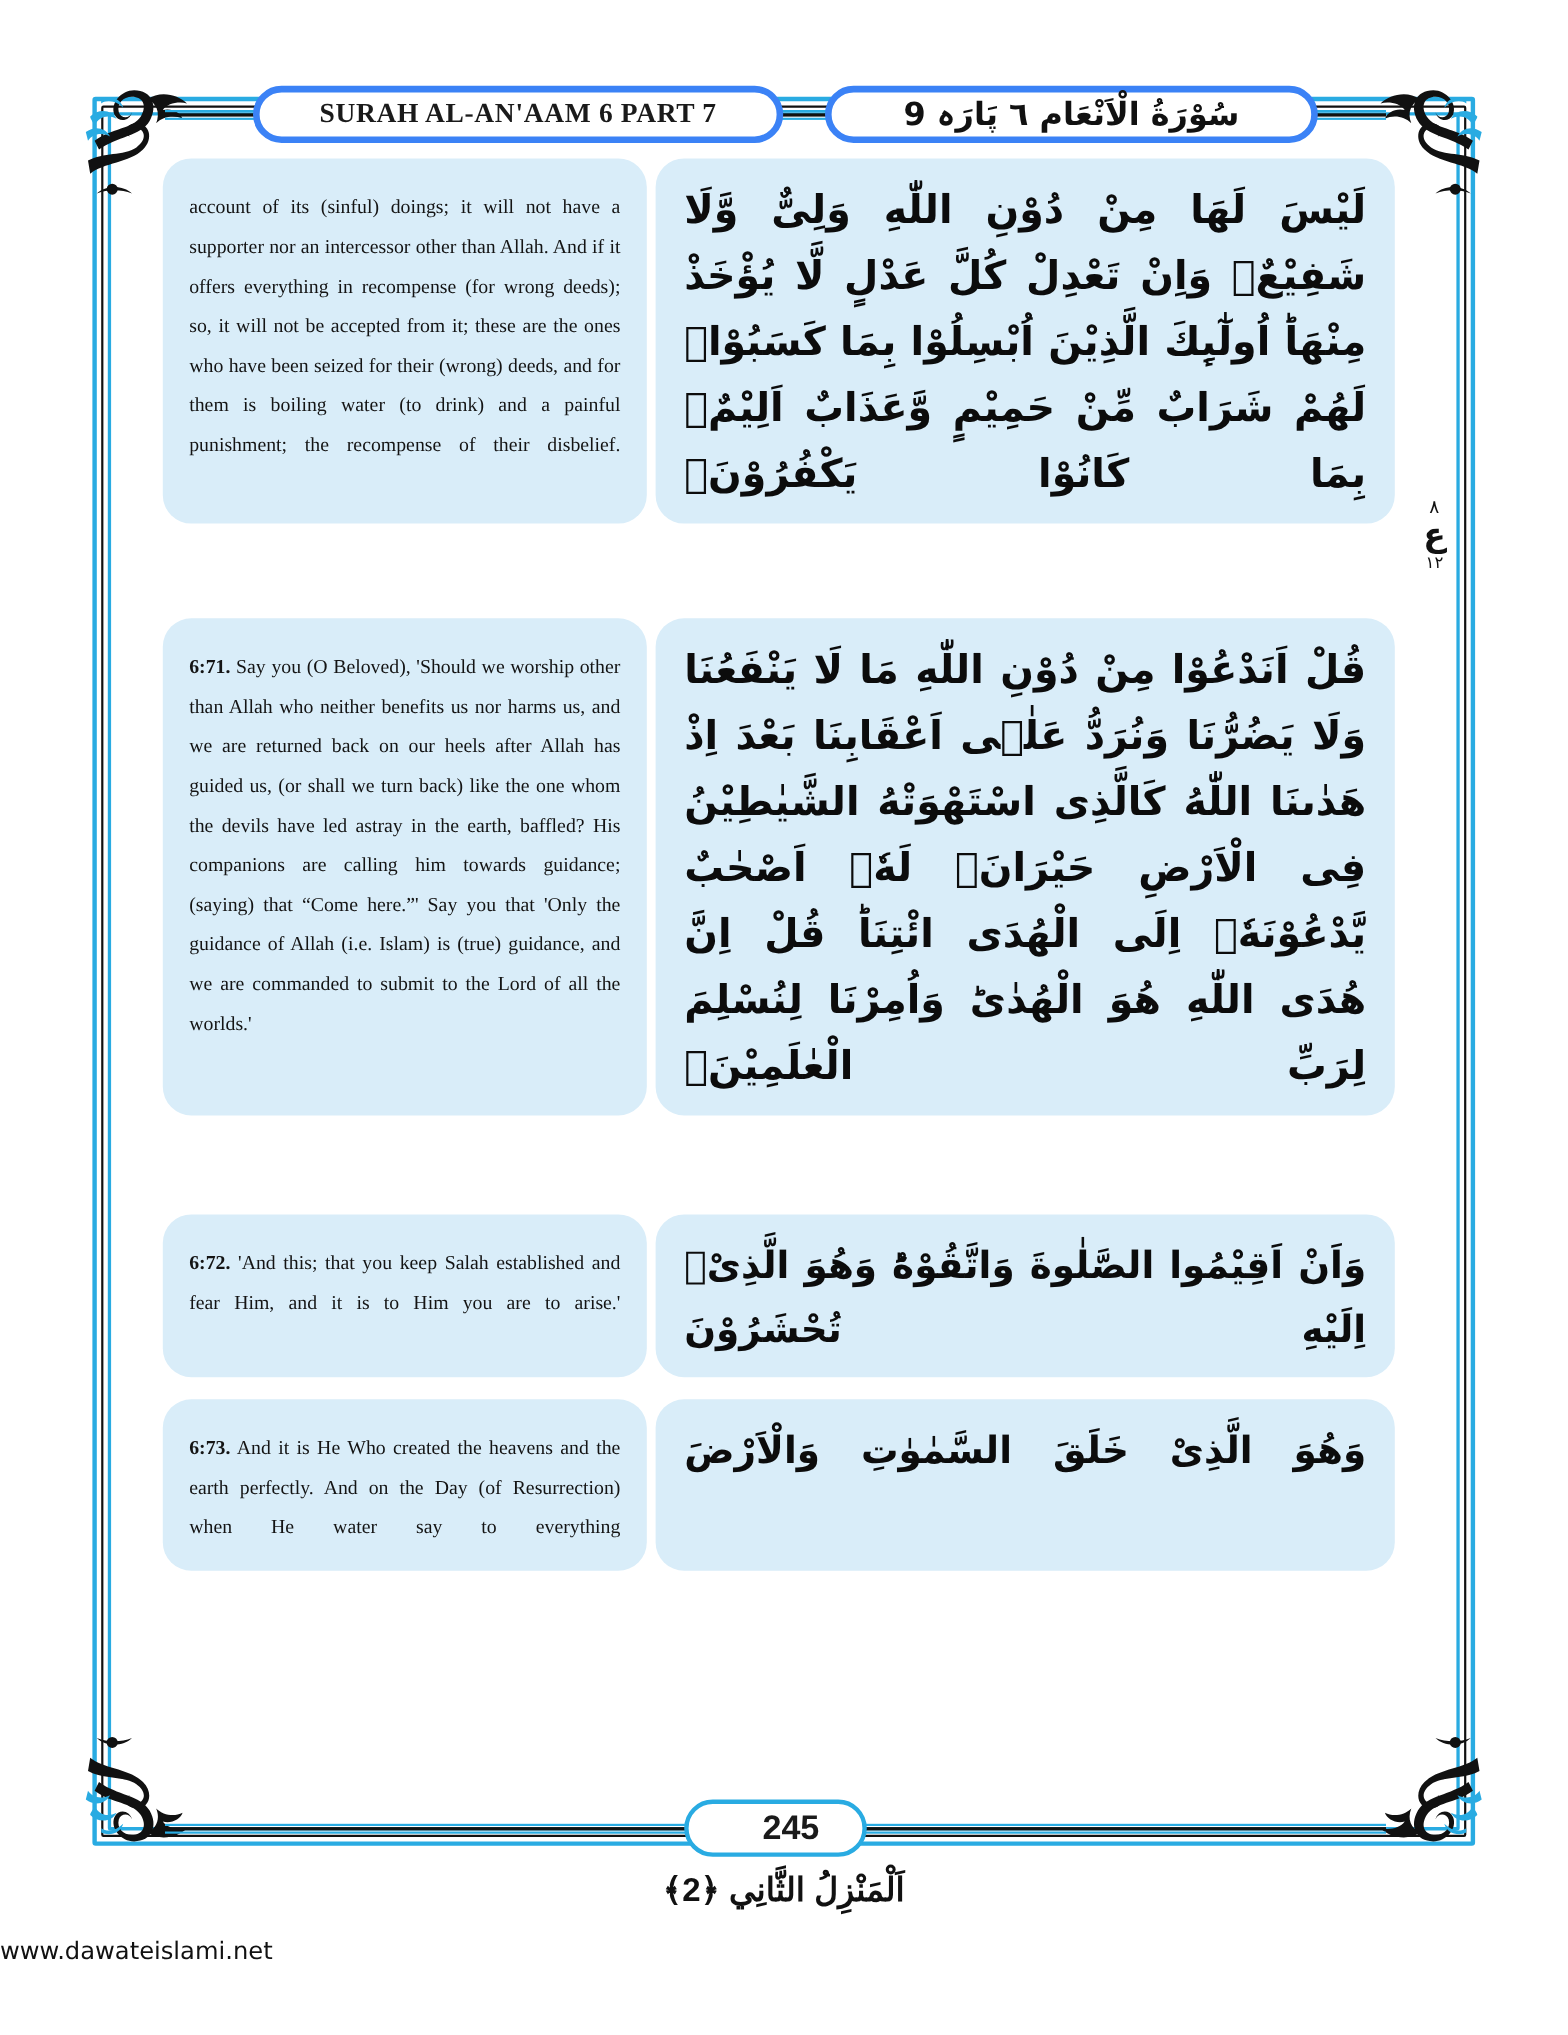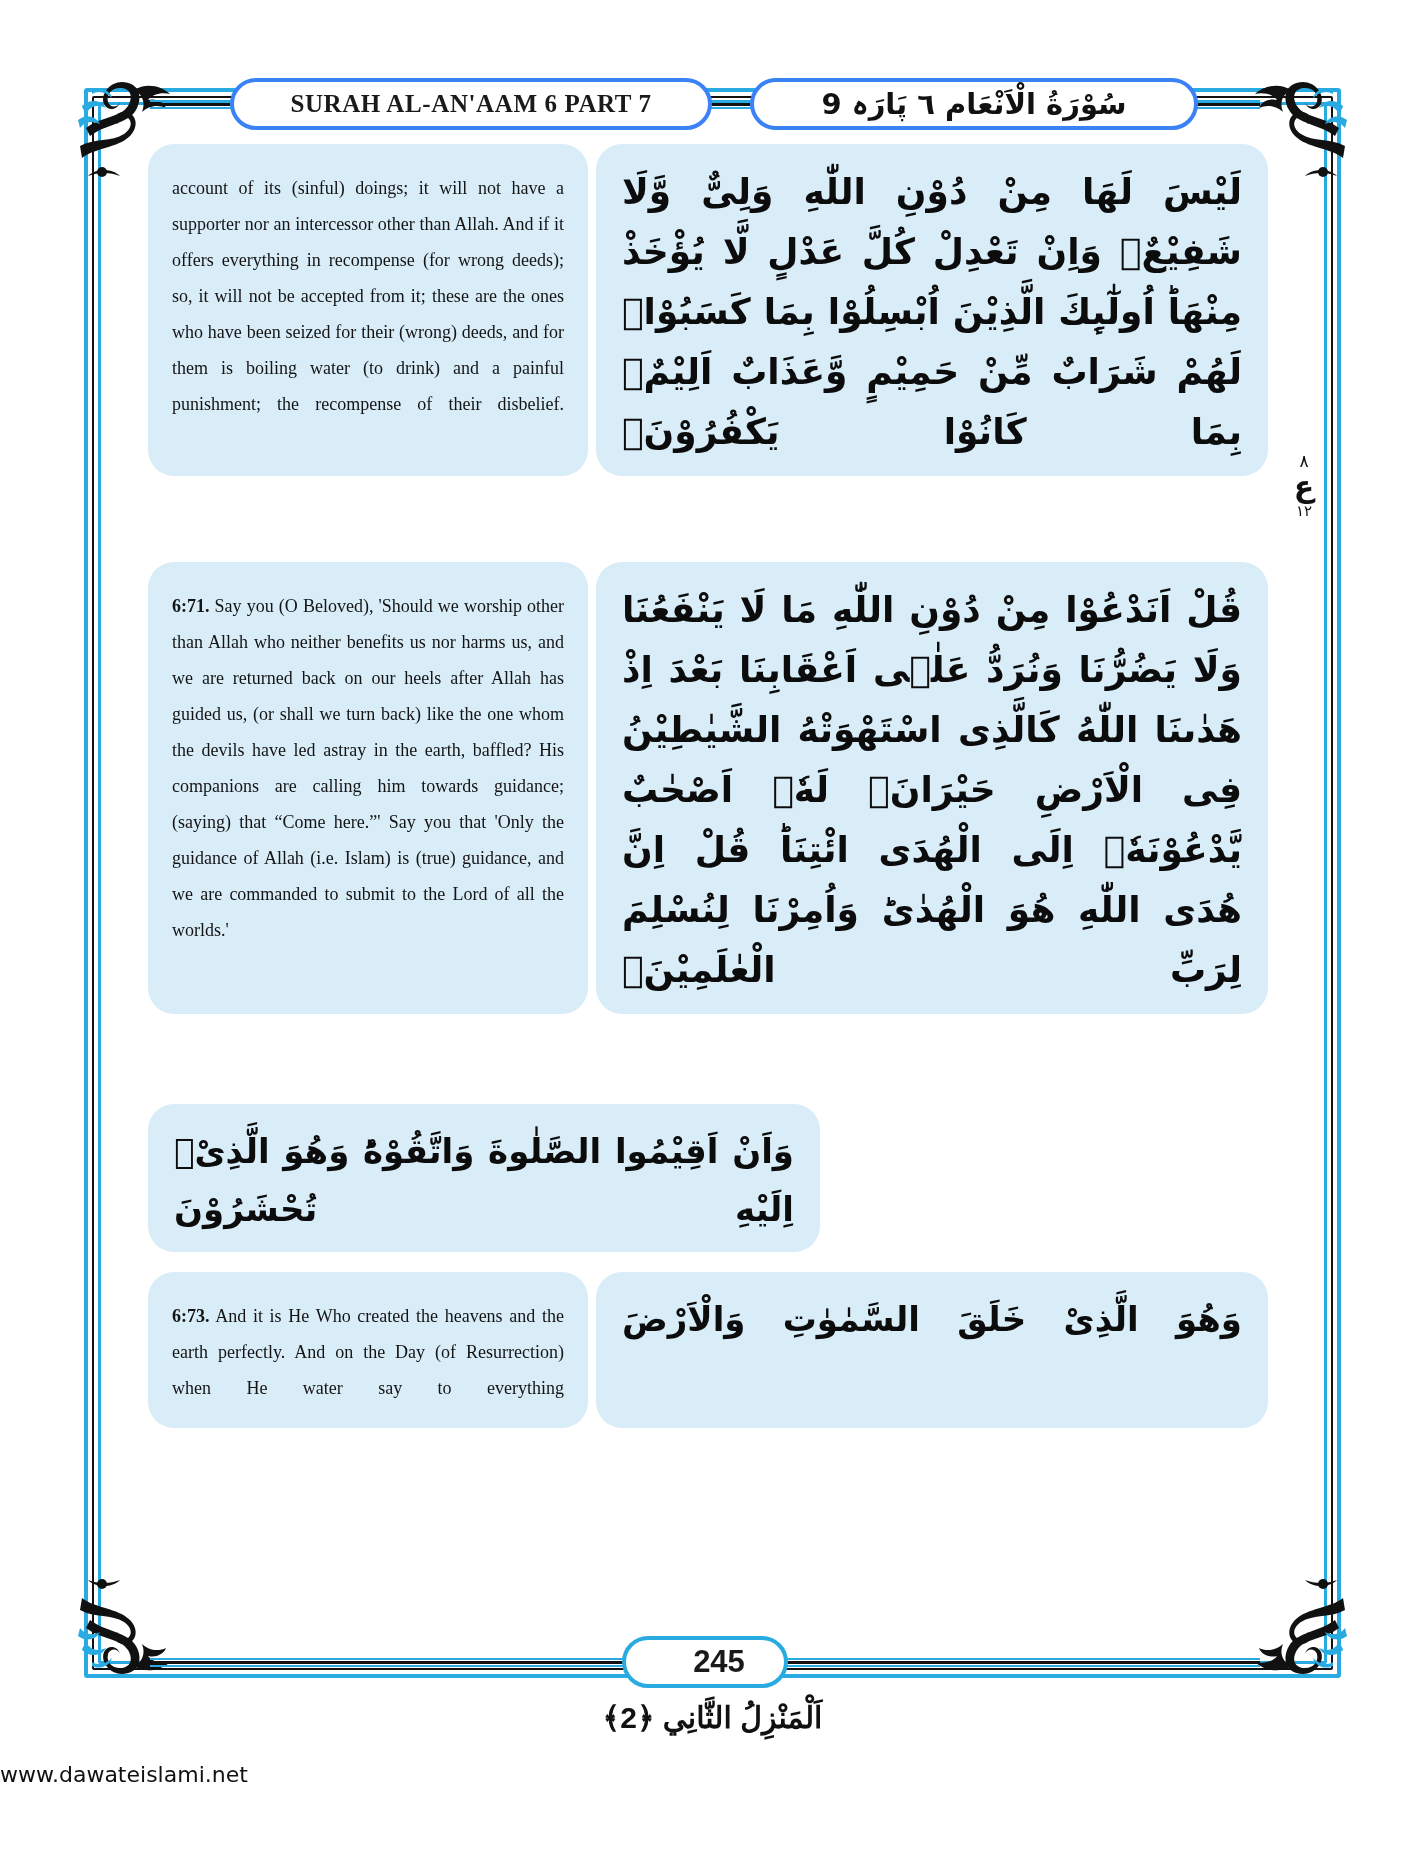--- a/index.html
+++ b/index.html
@@ -67,21 +67,21 @@
   }
   .header-rule .l1 { position:absolute; left:0; top:0;  width:100%; height:2px; background:#29ABE2; }
   .header-rule .l2 { position:absolute; left:0; top:3px; width:100%; height:3px; background:#111111; }
   .header-rule .l3 { position:absolute; left:0; top:7px; width:100%; height:2px; background:#29ABE2; }
 
   .header-pill {
     position: absolute;
     top: 0;
     height: 52px;
     background: #ffffff;
-    border: 4px solid #3b82f6;
+    border: 6px solid #3b82f6;
     border-radius: 26px;
     box-sizing: border-box;
     display: flex;
     align-items: center;
     justify-content: center;
   }
   .header-pill-left { left: 80px; width: 482px; }
   .header-pill-right { left: 600px; width: 448px; }
 
   .header-title {
@@ -324,20 +324,23 @@
     <div class="verse-row row-2">
       <div class="cell cell-en">
         <div class="en-text"><span class="vnum">6:71.</span> <span>Say you (O Beloved), 'Should we worship other than Allah who neither benefits us nor harms us, and we are returned back on our heels after Allah has guided us, (or shall we turn back) like the one whom the devils have led astray in the earth, baffled? His companions are calling him towards guidance; (saying) that “Come here.”' Say you that 'Only the guidance of Allah (i.e. Islam) is (true) guidance, and we are commanded to submit to the Lord of all the worlds.'</span></div>
       </div>
       <div class="cell cell-ar">
         <div class="ar-text">قُلْ اَنَدْعُوْا مِنْ دُوْنِ اللّٰهِ مَا لَا یَنْفَعُنَا وَلَا یَضُرُّنَا وَنُرَدُّ عَلٰۤى اَعْقَابِنَا بَعْدَ اِذْ هَدٰىنَا اللّٰهُ كَالَّذِی اسْتَهْوَتْهُ الشَّیٰطِیْنُ فِی الْاَرْضِ حَیْرَانَ۪ لَهٗۤ اَصْحٰبٌ یَّدْعُوْنَهٗۤ اِلَى الْهُدَى ائْتِنَاؕ قُلْ اِنَّ هُدَى اللّٰهِ هُوَ الْهُدٰىؕ وَاُمِرْنَا لِنُسْلِمَ لِرَبِّ الْعٰلَمِیْنَۙ</div>
       </div>
     </div>
 
     <div class="verse-row row-3">
+      <div class="cell cell-en">
+        <div class="en-text"><span class="vnum">6:72.</span> <span>'And this; that you keep Salah established and fear Him, and it is to Him you are to arise.'</span></div>
+      </div>
       <div class="cell cell-ar">
         <div class="ar-text ar-text-sm">وَاَنْ اَقِیْمُوا الصَّلٰوةَ وَاتَّقُوْهُؕ وَهُوَ الَّذِیْۤ اِلَیْهِ تُحْشَرُوْنَ</div>
       </div>
     </div>
 
     <div class="verse-row row-4">
       <div class="cell cell-en">
         <div class="en-text"><span class="vnum">6:73.</span> <span>And it is He Who created the heavens and the earth perfectly. And on the Day (of Resurrection) when He water say to everything</span></div>
       </div>
       <div class="cell cell-ar">

